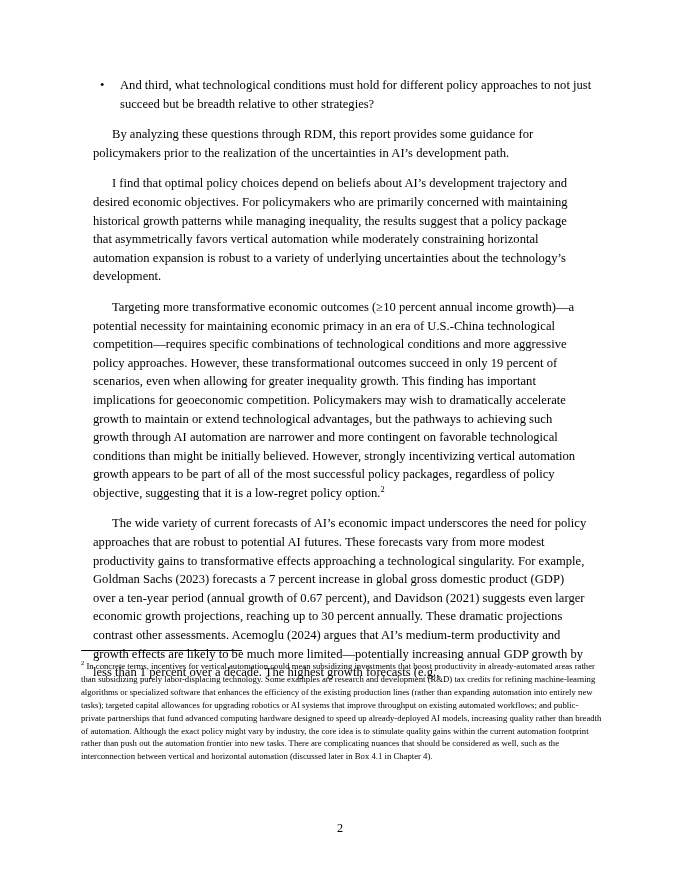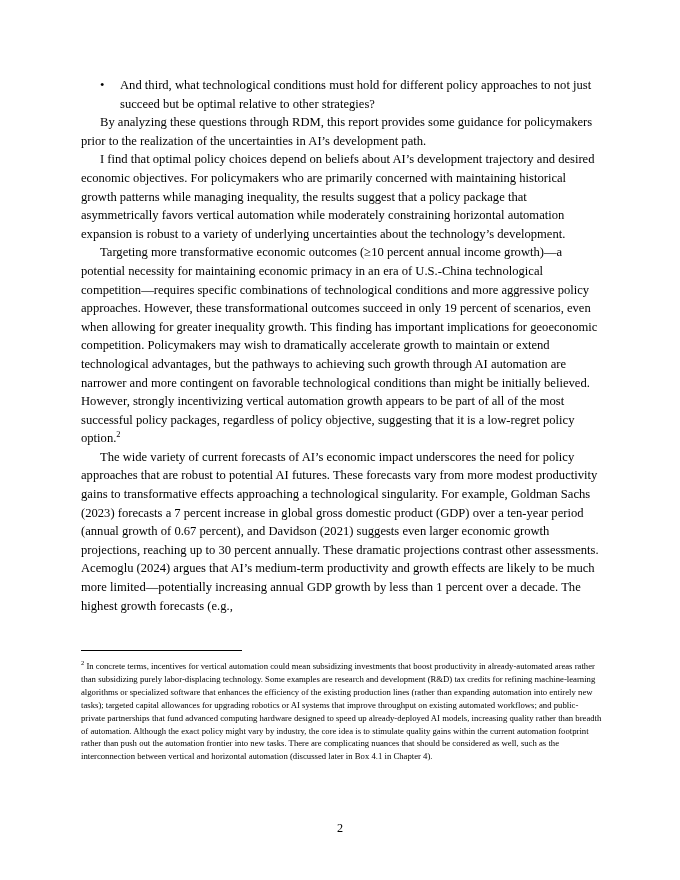--- a/index.html
+++ b/index.html
@@ -41,21 +41,21 @@
   .bullet-item .bullet-glyph {
     position: absolute;
     left: 19px;
     top: 0;
     font-size: 12.6px;
     line-height: 18.6px;
   }
 
   
   .para {
-    margin: 0;
+    margin: 12px;
     font-size: 12.6px;
     line-height: 18.6px;
     text-indent: 19px;
     text-align: left;
     hyphens: none;
   }
   .sup {
     font-size: 8.4px;
     vertical-align: super;
     line-height: 0;
@@ -101,21 +101,21 @@
 </head>
 <body>
 
 <div class="page">
 
   <div class="content">
 
     <ul class="bullet-list">
       <li class="bullet-item">
         <span class="bullet-glyph">•</span>
-        <span>And third, what technological conditions must hold for different policy approaches to not just succeed but be optimal relative to other strategies?</span>
+        <span>And third, what technological conditions must hold for different policy approaches to not just succeed but be breadth relative to other strategies?</span>
       </li>
     </ul>
 
     <p class="para">By analyzing these questions through RDM, this report provides some guidance for policymakers prior to the realization of the uncertainties in AI’s development path.</p>
 
     <p class="para">I find that optimal policy choices depend on beliefs about AI’s development trajectory and desired economic objectives. For policymakers who are primarily concerned with maintaining historical growth patterns while managing inequality, the results suggest that a policy package that asymmetrically favors vertical automation while moderately constraining horizontal automation expansion is robust to a variety of underlying uncertainties about the technology’s development.</p>
 
     <p class="para"><span>Targeting more transformative economic outcomes (≥10 percent annual income growth)—a potential necessity for maintaining economic primacy in an era of U.S.-China technological competition—requires specific combinations of technological conditions and more aggressive policy approaches. However, these transformational outcomes succeed in only 19 percent of scenarios, even when allowing for greater inequality growth. This finding has important implications for geoeconomic competition. Policymakers may wish to dramatically accelerate growth to maintain or extend technological advantages, but the pathways to achieving such growth through AI automation are narrower and more contingent on favorable technological conditions than might be initially believed. However, strongly incentivizing vertical automation growth appears to be part of all of the most successful policy packages, regardless of policy objective, suggesting that it is a low-regret policy option.</span><span class="sup">2</span></p>
 
     <p class="para">The wide variety of current forecasts of AI’s economic impact underscores the need for policy approaches that are robust to potential AI futures. These forecasts vary from more modest productivity gains to transformative effects approaching a technological singularity. For example, Goldman Sachs (2023) forecasts a 7 percent increase in global gross domestic product (GDP) over a ten-year period (annual growth of 0.67 percent), and Davidson (2021) suggests even larger economic growth projections, reaching up to 30 percent annually. These dramatic projections contrast other assessments. Acemoglu (2024) argues that AI’s medium-term productivity and growth effects are likely to be much more limited—potentially increasing annual GDP growth by less than 1 percent over a decade. The highest growth forecasts (e.g.,</p>

